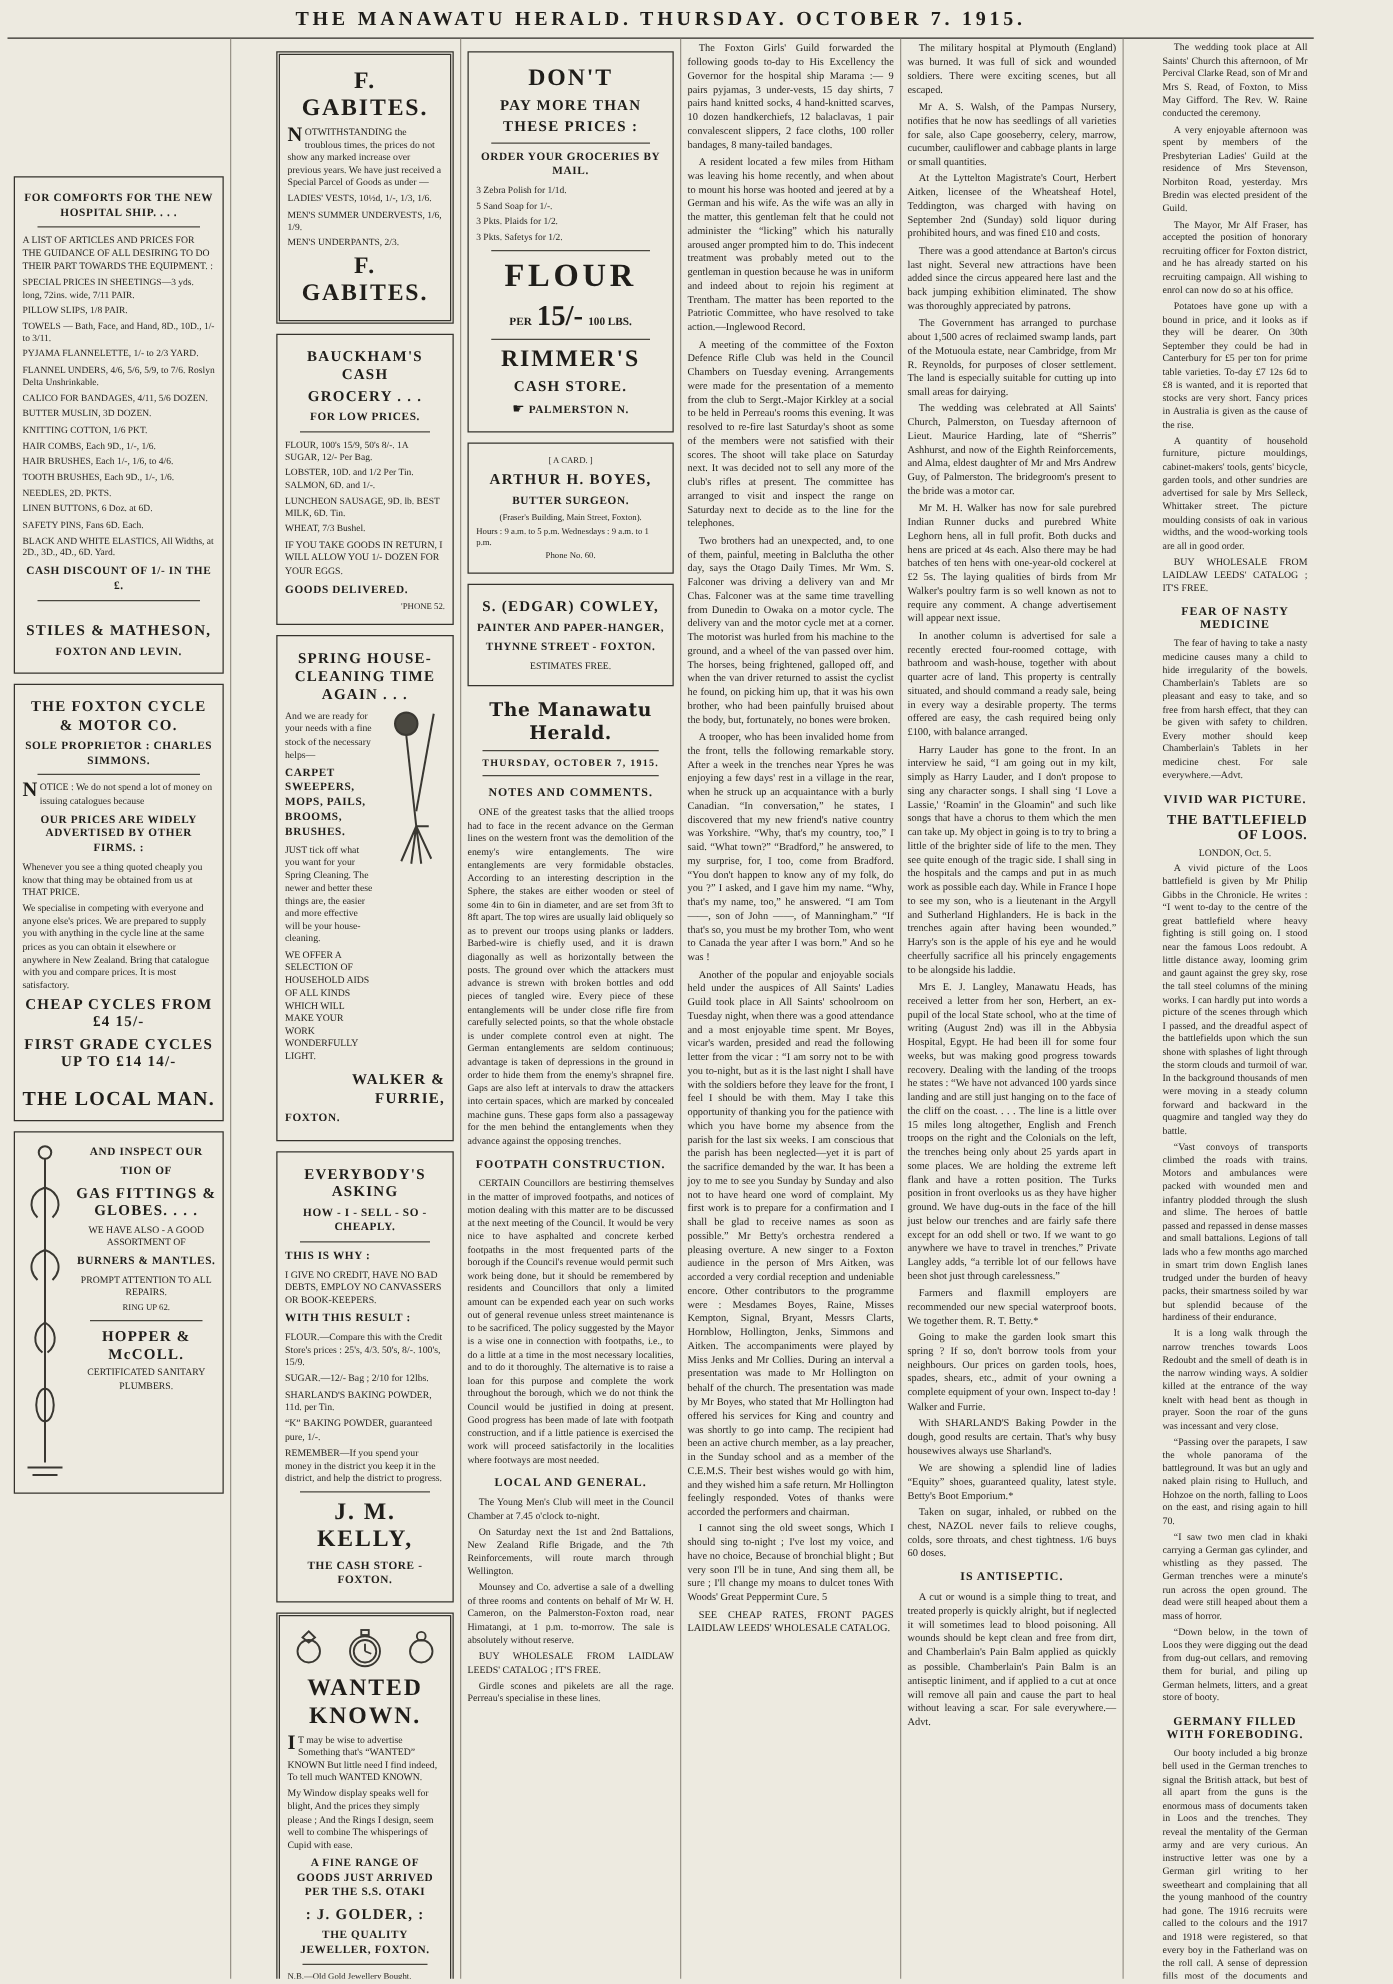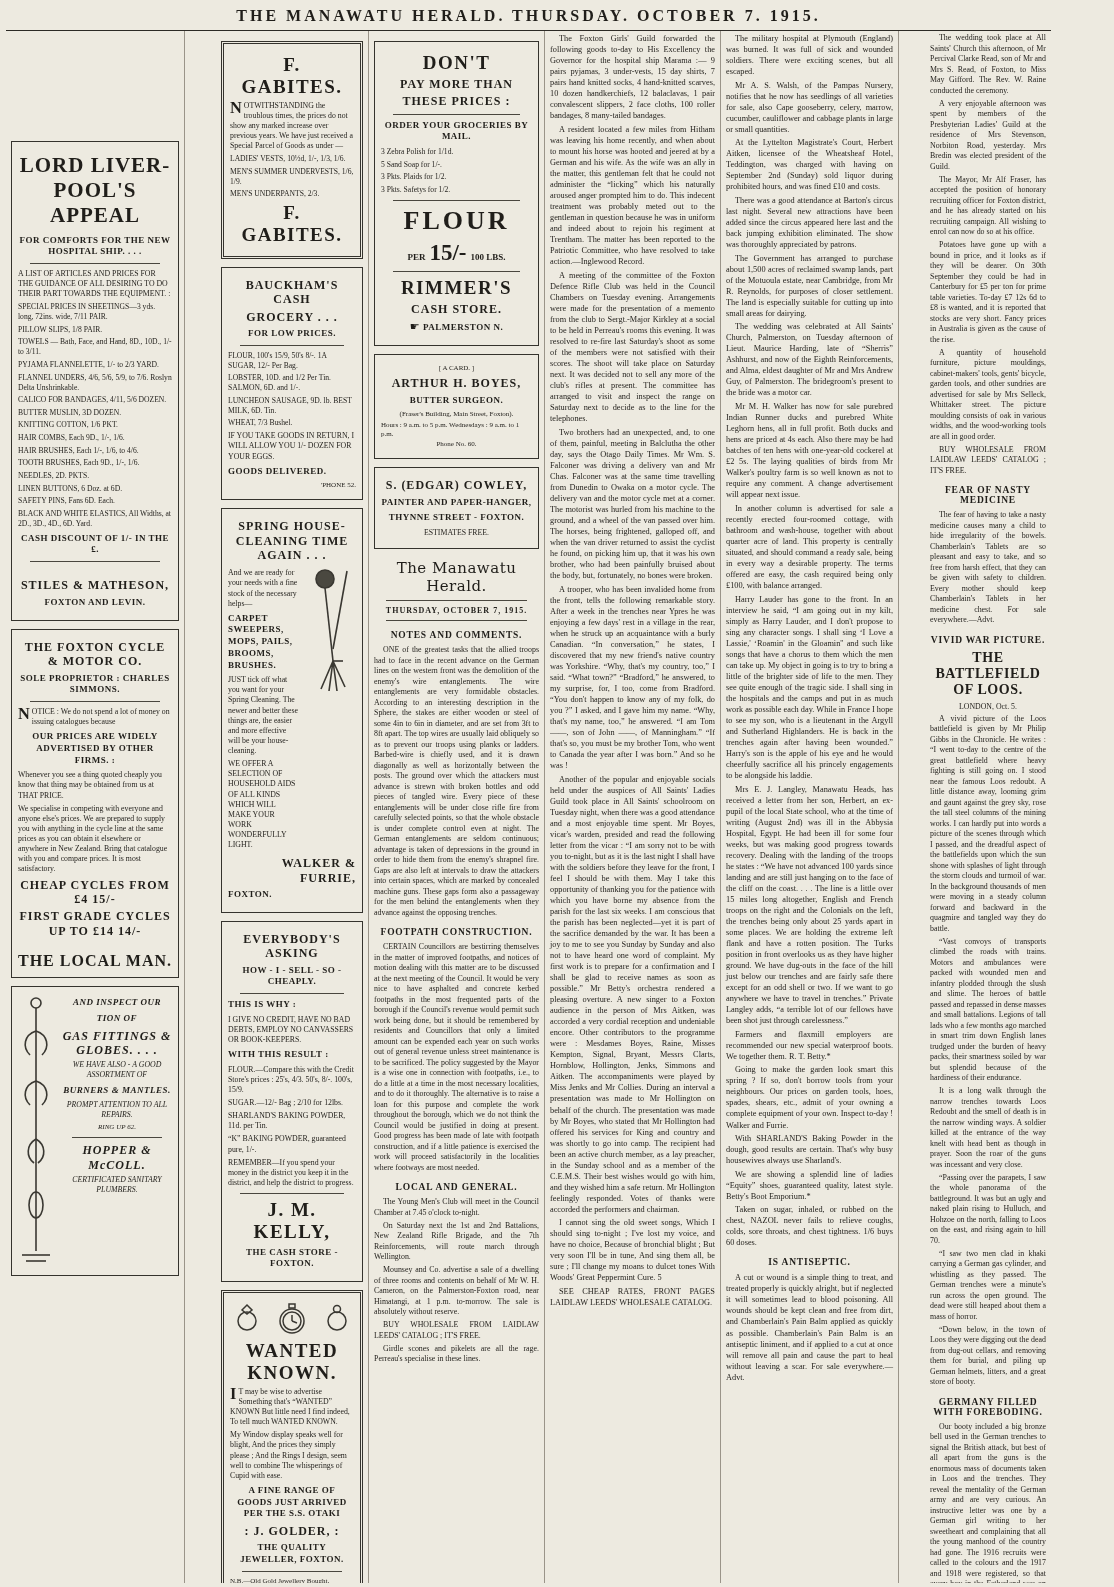--- a/index.html
+++ b/index.html
@@ -25,63 +25,62 @@
   .left  { text-align:left; }
   .right { text-align:right; }
   .itemlist p { text-align:left; font-size:7.6px; line-height:1.3; margin:2.8px 0; }
   .dropcap::first-letter { float:left; font-size:210%; font-weight:bold; line-height:.85; padding-right:2px; }
 
   .lv-title { font-size:21px; font-weight:bold; letter-spacing:1px; line-height:1.2; margin:4px 0 6px; }
   .firmname { font-size:12px; font-weight:bold; letter-spacing:1px; margin:16px 0 2px; }
   .liverpool { margin-top:108px; }
   .taglocal { font-size:16px; font-weight:bold; letter-spacing:1px; margin-top:14px; }
 
-  .plumber { display:flex; text-align:center; gap:4px; padding:6px 4px;font-style:italic; }
+  .plumber { display:flex; text-align:center; gap:4px; padding:6px 4px; }
   .plumber .art { flex:0 0 40px; }
   .plumber .ptext { flex:1; }
 
   .springflex { display:flex; gap:3px; align-items:flex-start; }
   .springflex .stext { flex:1; }
   .springflex .art { flex:0 0 54px; }
 
   .jewels { display:flex; justify-content:center; gap:10px; margin:2px 0 4px; }
 
   .flourline { margin:4px 0; }
   .flour-word { font-size:26px; font-weight:bold; letter-spacing:3px; }
   .flour-per { font-size:9px; font-weight:bold; }
   .flour-price { font-size:23px; font-weight:bold; }
   .flour-unit { font-size:9px; font-weight:bold; }
   .hand { font-family:"DejaVu Sans", sans-serif; font-size:11px; }
 
   .paper { text-align:center; margin-top:10px; }
-  .nameplate { font-family:"DejaVu Serif", serif; font-size:15px; font-weight:normal; letter-spacing:.5px; margin:2px 0; }
+  .nameplate { font-family:"DejaVu Serif", serif; font-size:15px; font-weight:bold; letter-spacing:.5px; margin:2px 0; }
   .dateline { font-size:8px; letter-spacing:1px; font-weight:bold; margin:2px 0; }
   .sechead { text-align:center; font-weight:bold; font-size:9.5px; letter-spacing:.8px; margin:9px 0 5px; }
-  .subhead2 { text-align:center; font-weight:bold; font-size:14px; letter-spacing:.6px; margin:2px 0 4px; }
+  .subhead2 { text-align:right; font-weight:bold; font-size:11px; letter-spacing:.6px; margin:2px 0 4px; }
   .newsdate { text-align:center; font-size:7.8px; margin:1px 0 3px; }
 
   .news { text-align:left; }
   .news p { font-size:8.3px; line-height:1.33; text-align:justify; text-indent:9px; margin:0 0 2.5px; }
   .col3 .news p { font-size:7.9px; }
   .col6 .news p { font-size:7.9px; }
   svg { display:block; margin:0 auto; }
 </style>
 </head>
 <body>
 
 <div class="page">
   <header class="masthead">
     <h1>THE MANAWATU HERALD. THURSDAY. OCTOBER 7. 1915.</h1>
   </header>
 
   <div class="columns">
 
     <section class="col col1">
       <div class="ad liverpool">
-        <h2 class="lv-title">LORD LIVER-POOL'S APPEAL</h2>
         <p class="sub">FOR COMFORTS FOR THE NEW HOSPITAL SHIP.  .  .  .</p>
         <hr>
         <p class="small left">A LIST OF ARTICLES AND PRICES FOR THE GUIDANCE OF ALL DESIRING TO DO THEIR PART TOWARDS THE EQUIPMENT.  :</p>
         <div class="itemlist">
             <p>SPECIAL PRICES IN SHEETINGS—3 yds. long, 72ins. wide, 7/11 PAIR.</p>
             <p>PILLOW SLIPS, 1/8 PAIR.</p>
             <p>TOWELS — Bath, Face, and Hand, 8D., 10D., 1/- to 3/11.</p>
             <p>PYJAMA FLANNELETTE, 1/- to 2/3 YARD.</p>
             <p>FLANNEL UNDERS, 4/6, 5/6, 5/9, to 7/6.  Roslyn Delta Unshrinkable.</p>
             <p>CALICO FOR BANDAGES, 4/11, 5/6 DOZEN.</p>

